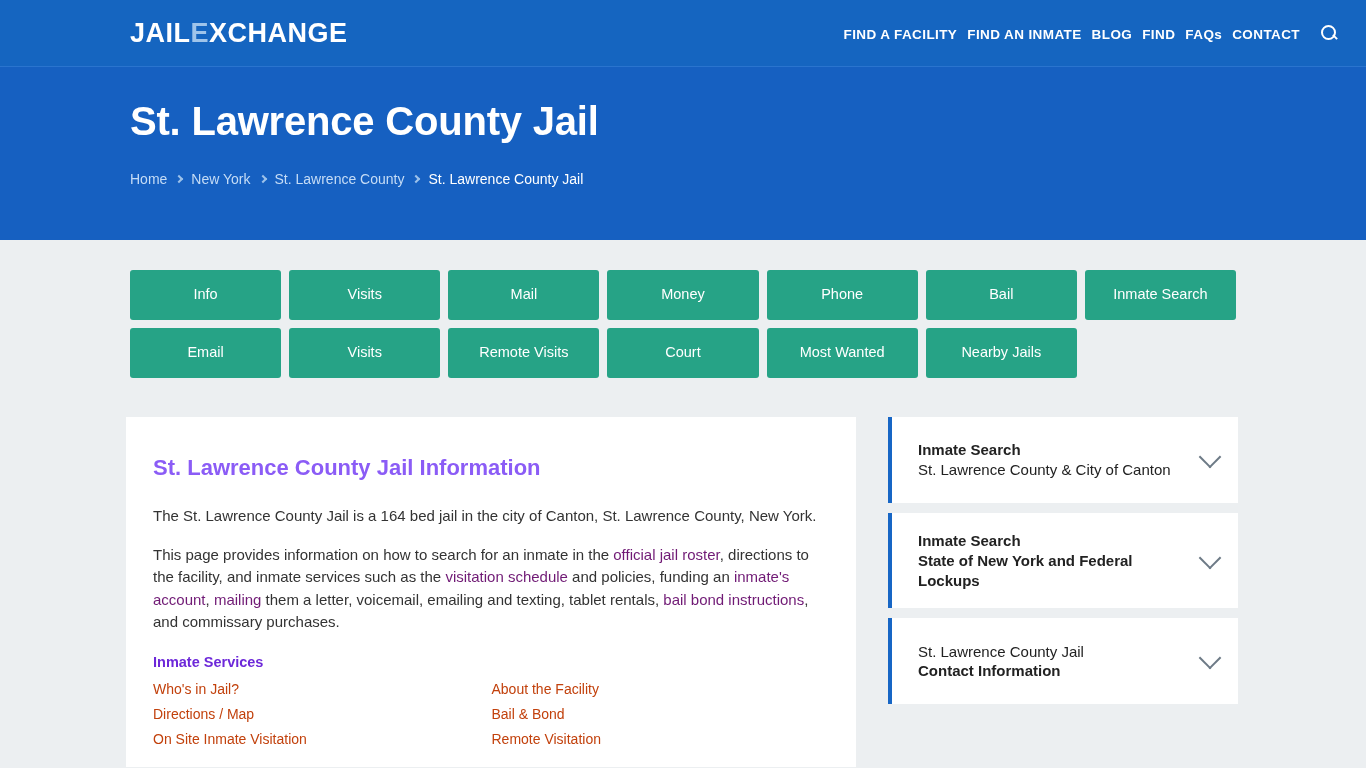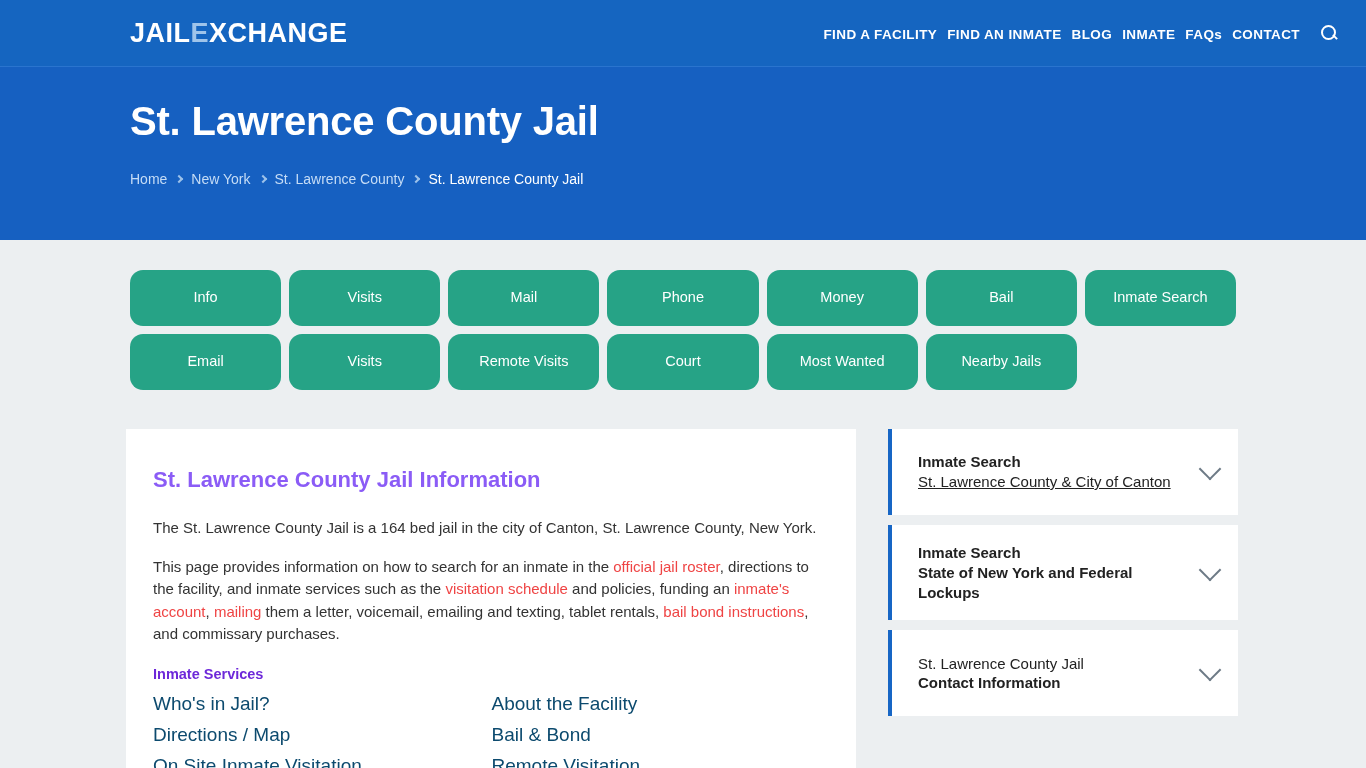--- a/index.html
+++ b/index.html
@@ -109,25 +109,25 @@
   .tabs-row {
     display: grid;
     grid-template-columns: repeat(7, 1fr);
     gap: 8px;
     margin-bottom: 8px;
   }
   .tab-btn {
     background: #26a386;
     color: #ffffff;
     font-size: 14.5px;
-    height: 56px;
+    height: 50px;
     display: flex;
     align-items: center;
     justify-content: center;
-    border-radius: 13px;
+    border-radius: 3px;
     cursor: pointer;
     text-align: center;
     line-height: 1.2;
     padding: 0 4px;
   }
 
   
   .content {
     display: flex;
     gap: 32px;
@@ -147,38 +147,38 @@
     margin-bottom: 24px;
     padding-left: 1px;
   }
   .card-p {
     font-size: 15px;
     color: #333333;
     line-height: 1.48;
     margin-bottom: 17px;
     padding-left: 1px;
   }
-  .card-p a { color: #ef4444; text-decoration: none; text-align: right; }
+  .card-p a { color: #701a75; text-decoration: none; text-align: right; }
   .section-heading {
     font-size: 14.5px;
     font-weight: bold;
     color: #6d28d9;
     margin: 21px 0 11px 1px;
   }
   .links-grid {
     display: grid;
     grid-template-columns: 1fr 1fr;
     column-gap: 10px;
     row-gap: 9px;
     padding-left: 1px;
   }
   .links-grid a {
-    color: #0c4a6e;
+    color: #c2410c;
     text-decoration: none;
-    font-size: 19px;
+    font-size: 14px;
   }
 
   
   .sidebar { width: 350px; }
   .accordion-item {
     background: #ffffff;
     border-left: 4px solid #1766c5;
     margin-bottom: 10px;
     padding: 18px 20px 18px 26px;
     display: flex;
@@ -192,21 +192,21 @@
     color: #222222;
     line-height: 1.32;
   }
   .acc-line1.bold { font-weight: bold; }
   .acc-line2 {
     font-size: 15px;
     color: #222222;
     font-weight: bold;
     line-height: 1.32;
   }
-  .acc-line2.light { font-weight: normal; text-decoration: underline; }
+  .acc-line2.light { font-weight: normal; }
   .acc-chevron {
     width: 16px; height: 16px;
     border-right: 2px solid #6d7a86;
     border-bottom: 2px solid #6d7a86;
     transform: rotate(45deg);
     margin-left: 14px;
     margin-top: -6px;
     flex: none;
   }
 </style>
@@ -214,21 +214,21 @@
 <body>
 
 <div class="site-header">
   <div class="logo">
     <span>JAIL</span><span class="logo-x">E</span><span class="logo-change">XCHANGE</span>
   </div>
   <div class="main-nav">
     <a class="nav-item" href="#">FIND A FACILITY</a>
     <a class="nav-item" href="#">FIND AN INMATE</a>
     <a class="nav-item" href="#">BLOG</a>
-    <a class="nav-item" href="#">INMATE</a>
+    <a class="nav-item" href="#">FIND</a>
     <a class="nav-item" href="#">FAQs</a>
     <a class="nav-item" href="#">CONTACT</a>
     <span class="search-icon"></span>
   </div>
 </div>
 
 <div class="hero">
   <h1 class="page-title">St. Lawrence County Jail</h1>
   <div class="breadcrumb">
     <a href="#">Home</a>
@@ -239,22 +239,22 @@
     <span class="chev"></span>
     <span class="crumb-current">St. Lawrence County Jail</span>
   </div>
 </div>
 
 <div class="tabs-wrap">
   <div class="tabs-row">
     <div class="tab-btn">Info</div>
     <div class="tab-btn">Visits</div>
     <div class="tab-btn">Mail</div>
+    <div class="tab-btn">Money</div>
     <div class="tab-btn">Phone</div>
-    <div class="tab-btn">Money</div>
     <div class="tab-btn">Bail</div>
     <div class="tab-btn">Inmate Search</div>
   </div>
   <div class="tabs-row">
     <div class="tab-btn">Email</div>
     <div class="tab-btn">Visits</div>
     <div class="tab-btn">Remote Visits</div>
     <div class="tab-btn">Court</div>
     <div class="tab-btn">Most Wanted</div>
     <div class="tab-btn">Nearby Jails</div>

